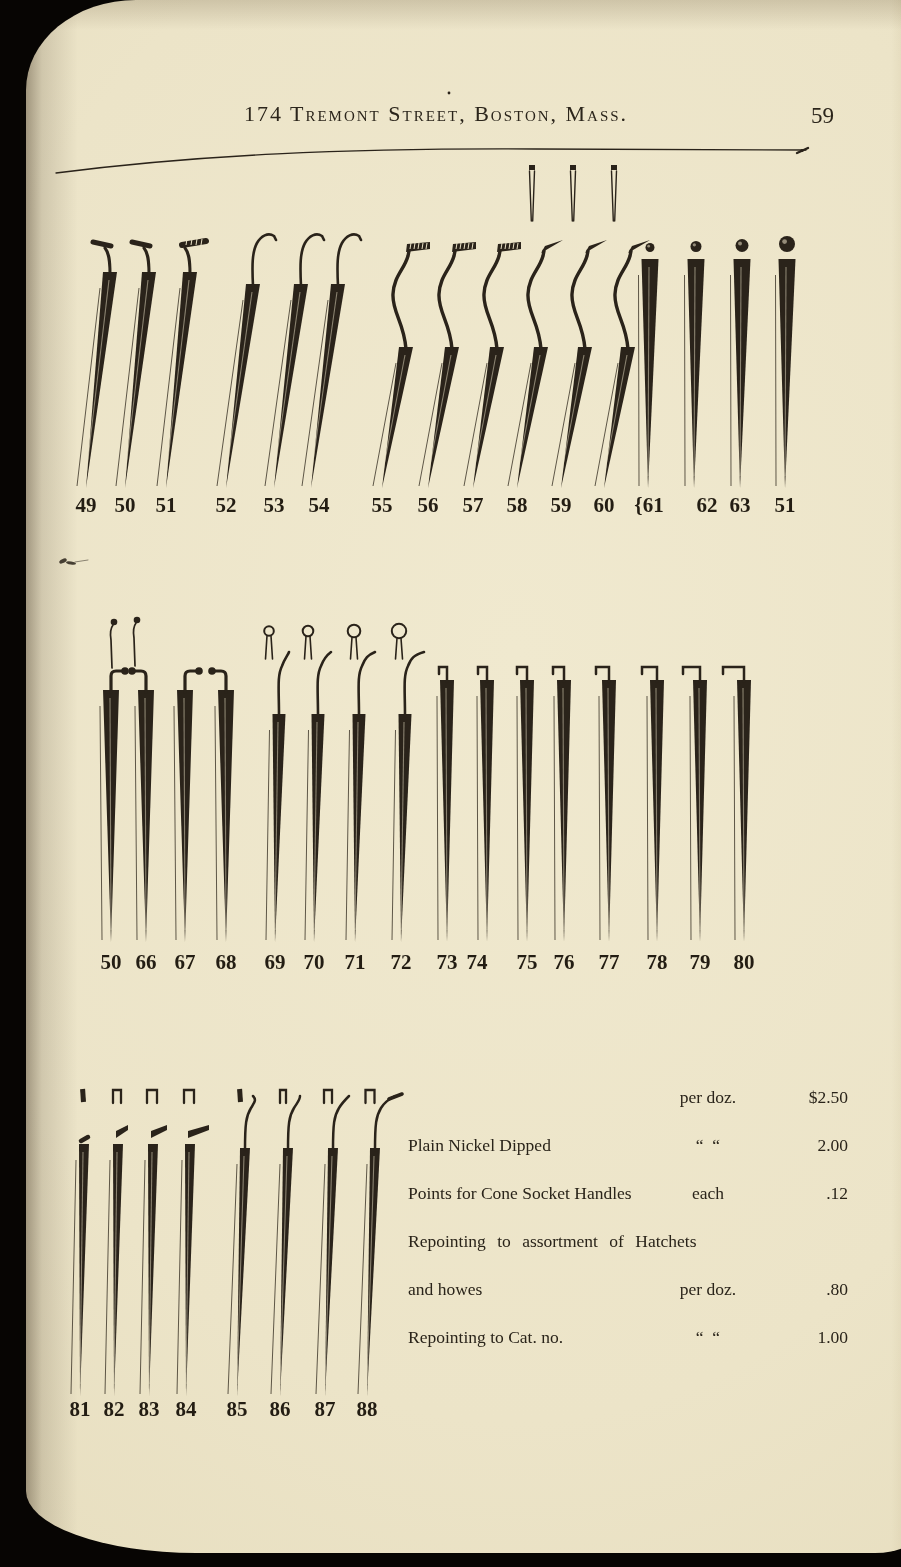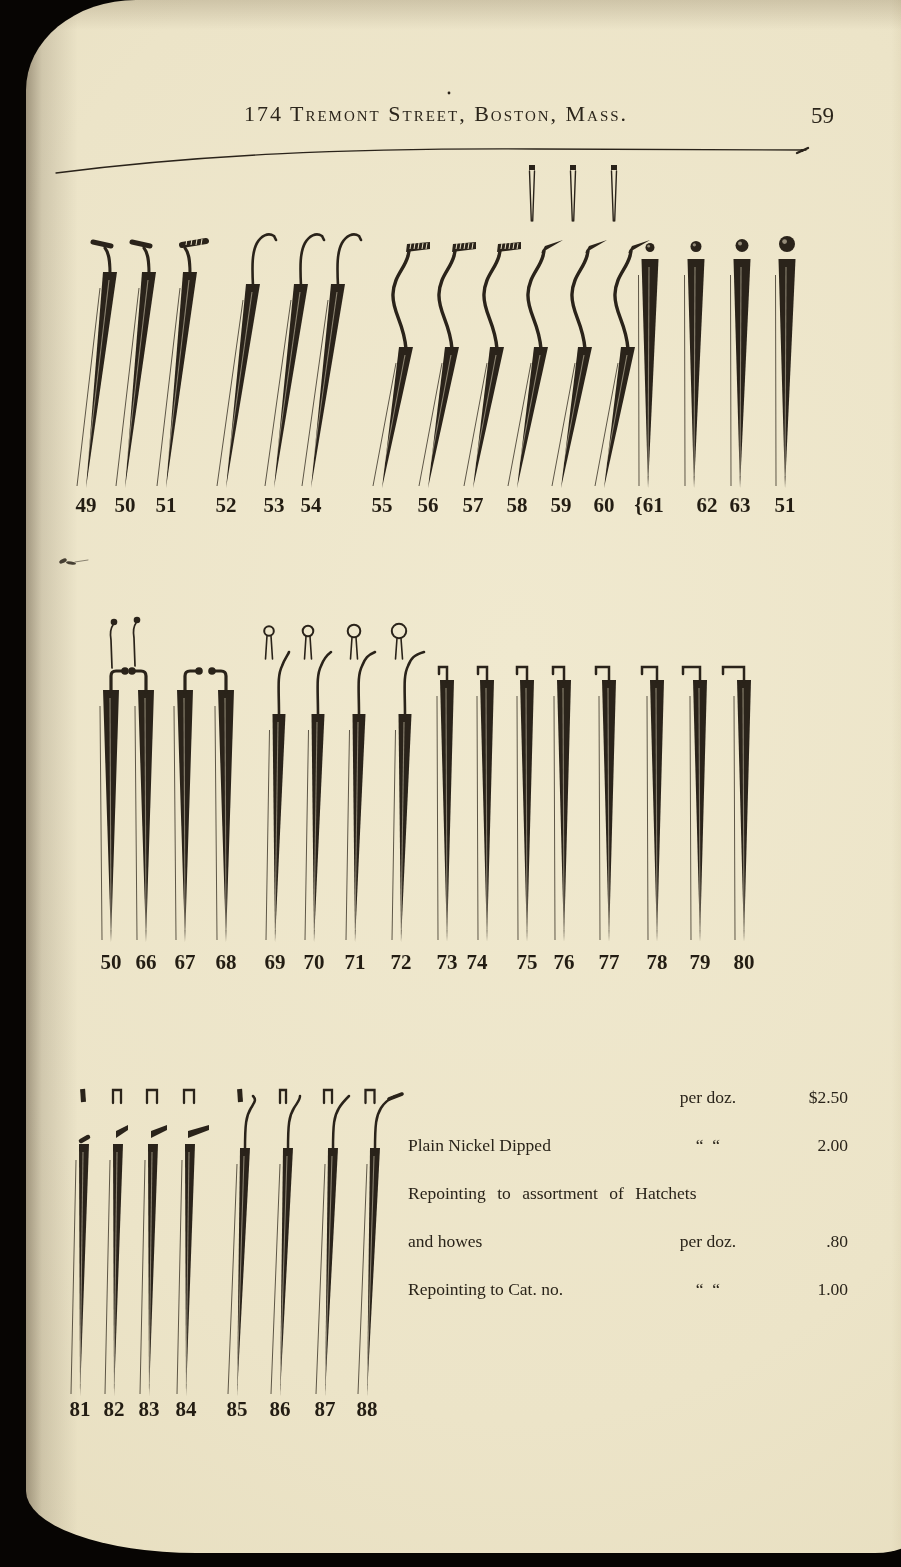--- a/index.html
+++ b/index.html
@@ -406,21 +406,21 @@
 
   <div class="header-address">174 Tremont Street, Boston, Mass.</div>
   <div class="page-number">59</div>
 
   <div id="labels-p1" class="label-row" style="top:493px">
       <span class="fig-label" style="left: 70px;">49</span>
       <span class="fig-label" style="left: 109px;">50</span>
       <span class="fig-label" style="left: 150px;">51</span>
       <span class="fig-label" style="left: 210px;">52</span>
       <span class="fig-label" style="left: 258px;">53</span>
-      <span class="fig-label" style="left: 295px;">54</span>
+      <span class="fig-label" style="left: 303px;">54</span>
       <span class="fig-label" style="left: 366px;">55</span>
       <span class="fig-label" style="left: 412px;">56</span>
       <span class="fig-label" style="left: 457px;">57</span>
       <span class="fig-label" style="left: 501px;">58</span>
       <span class="fig-label" style="left: 545px;">59</span>
       <span class="fig-label" style="left: 588px;">60</span>
       <span class="fig-label" style="left: 633px;">{61</span>
       <span class="fig-label" style="left: 691px; text-align: right;">62</span>
       <span class="fig-label" style="left: 724px;">63</span>
       <span class="fig-label" style="left: 769px;">51</span>
@@ -458,20 +458,25 @@
     <div class="price-line">
       <span class="price-label"></span>
       <span class="price-unit">per doz.</span>
       <span class="price-price">$2.50</span>
     </div>
     <div class="price-line">
       <span class="price-label">Plain Nickel Dipped</span>
       <span class="price-unit">“  “</span>
       <span class="price-price">2.00</span>
     </div>
+    <div class="price-line">
+      <span class="price-label">Points for Cone Socket Handles</span>
+      <span class="price-unit">each</span>
+      <span class="price-price">.12</span>
+    </div>
     <div class="price-line spread-words">
       <span class="price-label">Repointing to assortment of Hatchets</span>
       <span class="price-unit"></span>
       <span class="price-price"></span>
     </div>
     <div class="price-line">
       <span class="price-label">and howes</span>
       <span class="price-unit">per doz.</span>
       <span class="price-price">.80</span>
     </div>

